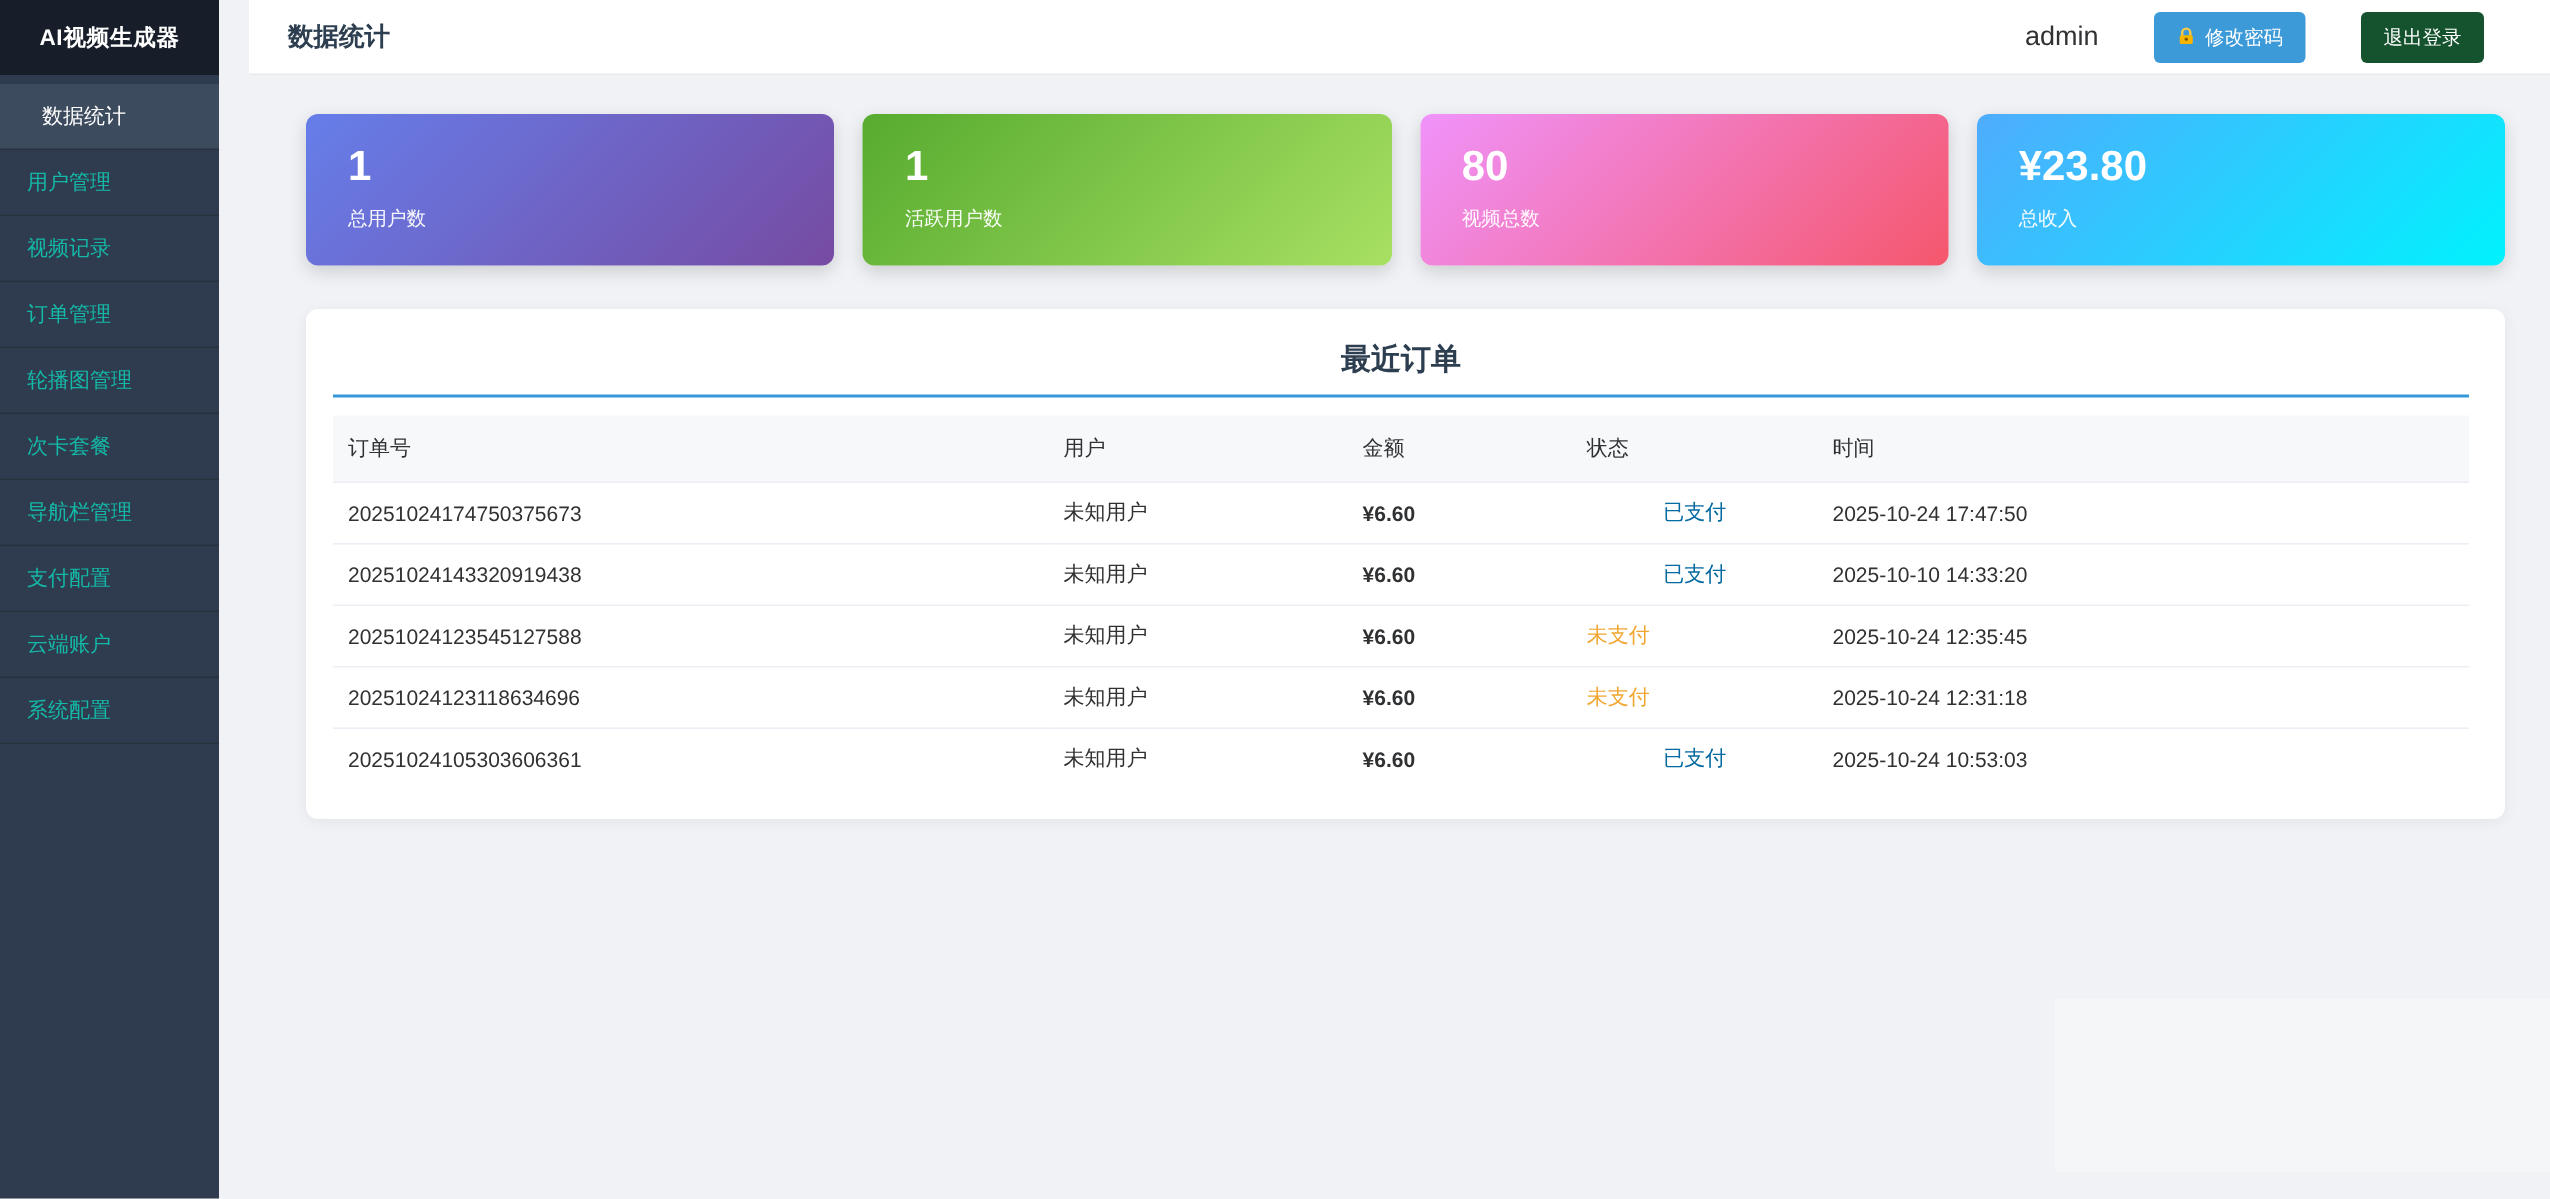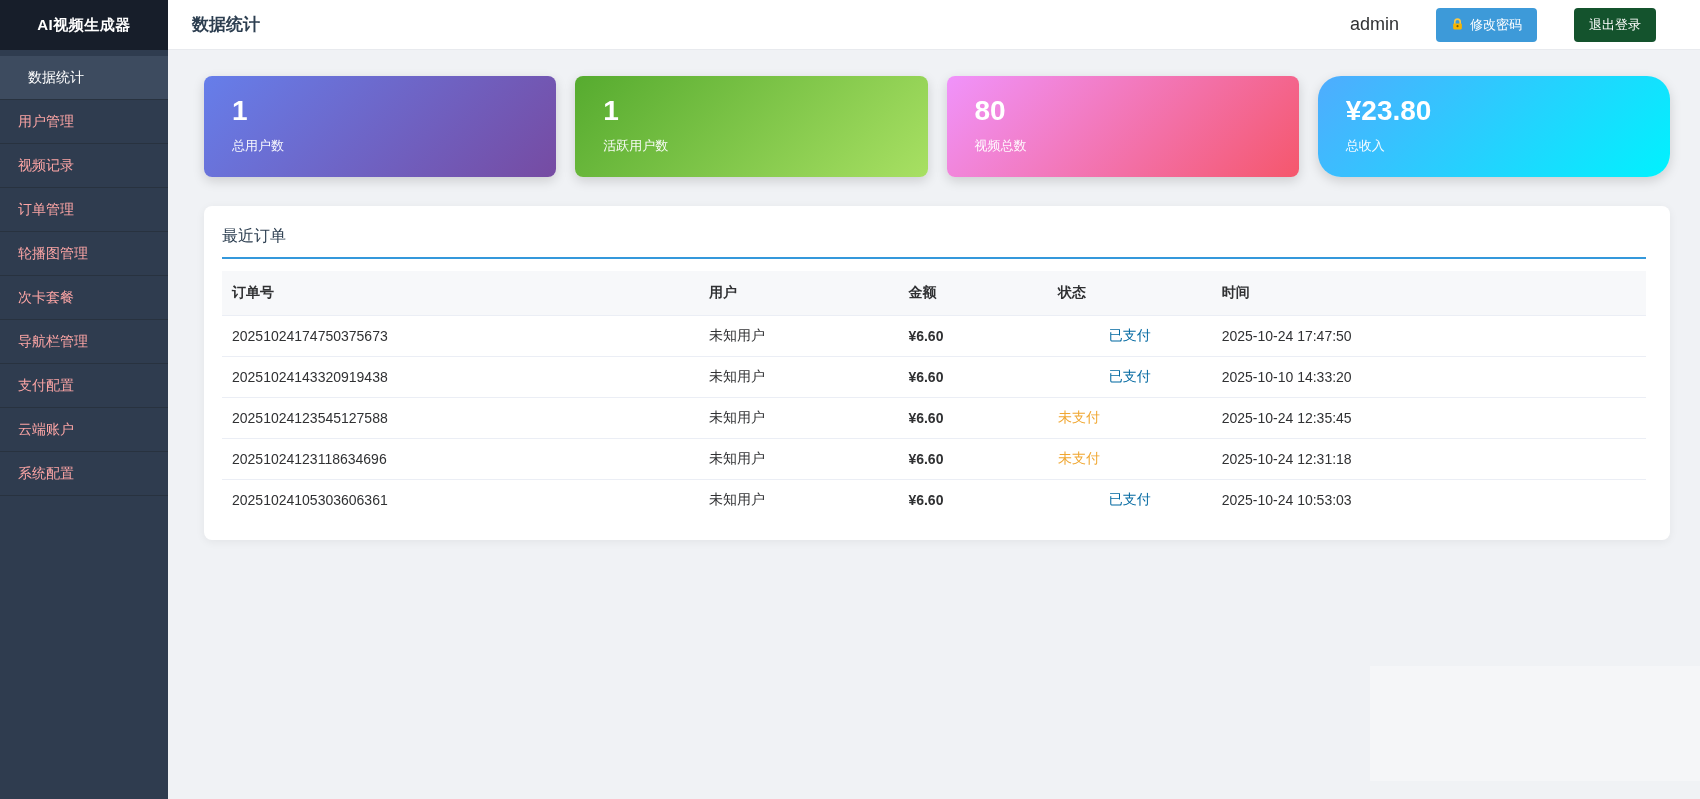--- a/index.html
+++ b/index.html
@@ -6,38 +6,38 @@
   html, body {
     width: 1700px; height: 799px;
     overflow: hidden;
     font-family: "Liberation Sans", "DejaVu Sans", sans-serif;
     background: #f0f2f5;
   }
 
   
   .sidebar {
     position: absolute; left: 0; top: 0;
-    width: 168px; height: 799px;
+    width: 146px; height: 799px;
     background: #2f3c4f;
     z-index: 10;
   }
   .sidebar-header {
     height: 50px;
     background: #171e2a;
     color: #ffffff;
     font-size: 15px; font-weight: 700;
     display: flex; align-items: center; justify-content: center;
     letter-spacing: 0.5px;
   }
   .menu { padding-top: 6px; }
   .menu-item {
     height: 44px;
     display: flex; align-items: center;
     padding-left: 18px;
-    color: #fca5a5;
+    color: #14b8a6;
     font-size: 14px;
     border-bottom: 1px solid #28323f;
     cursor: pointer;
   }
   .menu-item.active {
     background: #3d4b5f;
     color: #ffffff;
     padding-left: 28px;
   }
 
@@ -91,33 +91,34 @@
 
   
   .orders-card {
     margin-top: 29px;
     background: #ffffff;
     border-radius: 8px;
     box-shadow: 0 2px 10px rgba(0,0,0,0.06);
     padding: 18px 24px 20px 18px;
   }
   .orders-title {
-    font-size: 16px; font-weight: 400; color: #2c3e50;
+    font-size: 20px; font-weight: 700; color: #2c3e50;
     padding: 2px 0 10px 0;
     border-bottom: 2px solid #3498db;
+    text-align: center;
   }
   table.orders {
     width: 100%;
     border-collapse: collapse;
     margin-top: 12px;
   }
   table.orders th {
     background: #f7f8fa;
     text-align: left;
-    font-size: 14px; font-weight: 700; color: #303133;
+    font-size: 14px; font-weight: 400; color: #303133;
     padding: 13px 10px;
   }
   table.orders td {
     font-size: 14px; color: #303133;
     padding: 11px 10px;
     border-top: 1px solid #ebeef5;
   }
   td.amount { color: #e74c3c; font-weight: 700; }
   td.status.paid   { color: #0369a1; text-align: center; }
   td.status.unpaid { color: #f0a732; }
@@ -178,21 +179,21 @@
       <div class="stat-label">总用户数</div>
     </div>
     <div class="stat-card" style="background: linear-gradient(135deg, rgb(86, 171, 47), rgb(168, 224, 99));">
       <div class="stat-value">1</div>
       <div class="stat-label">活跃用户数</div>
     </div>
     <div class="stat-card" style="background: linear-gradient(135deg, rgb(240, 147, 251), rgb(245, 87, 108));">
       <div class="stat-value">80</div>
       <div class="stat-label">视频总数</div>
     </div>
-    <div class="stat-card" style="background: linear-gradient(135deg, rgb(79, 172, 254), rgb(0, 242, 254)); border-radius: 23px;">
+    <div class="stat-card" style="background: linear-gradient(135deg, rgb(79, 172, 254), rgb(0, 242, 254));">
       <div class="stat-value">¥23.80</div>
       <div class="stat-label">总收入</div>
     </div>
   </div>
 
   <section class="orders-card">
     <h2 class="orders-title">最近订单</h2>
     <table class="orders">
       <colgroup>
         <col style="width:33.5%">

